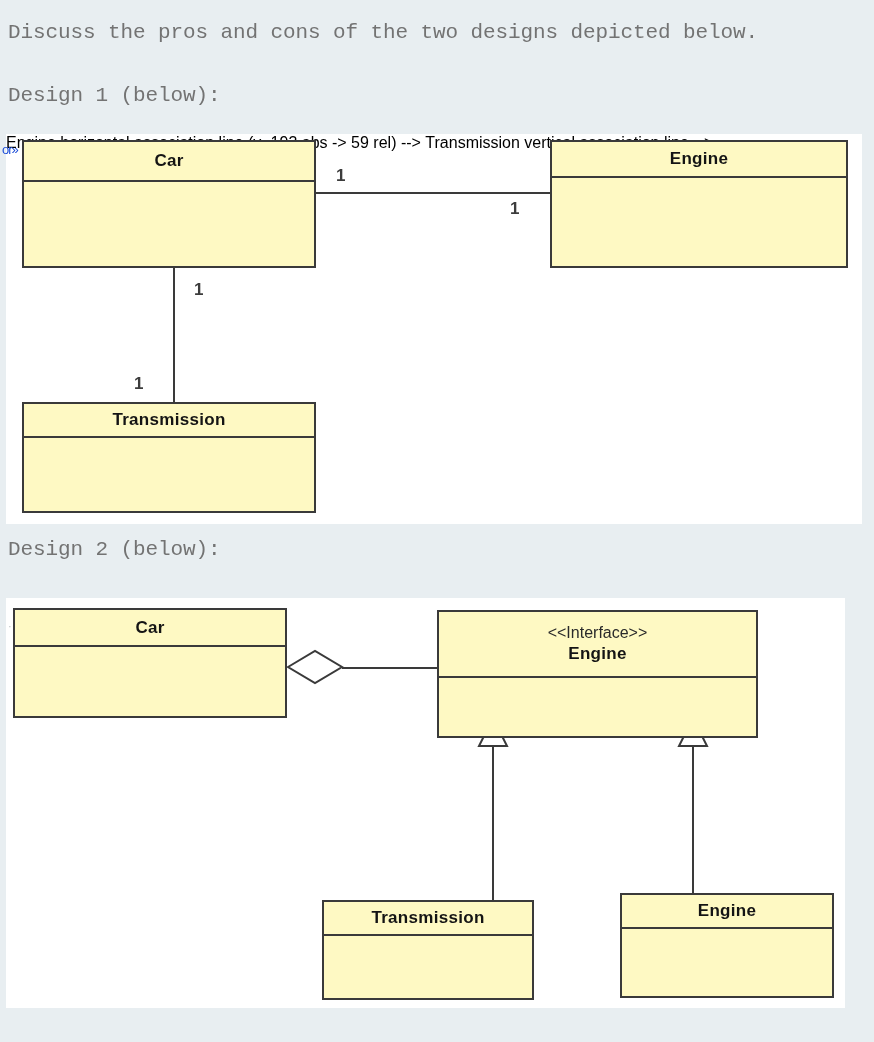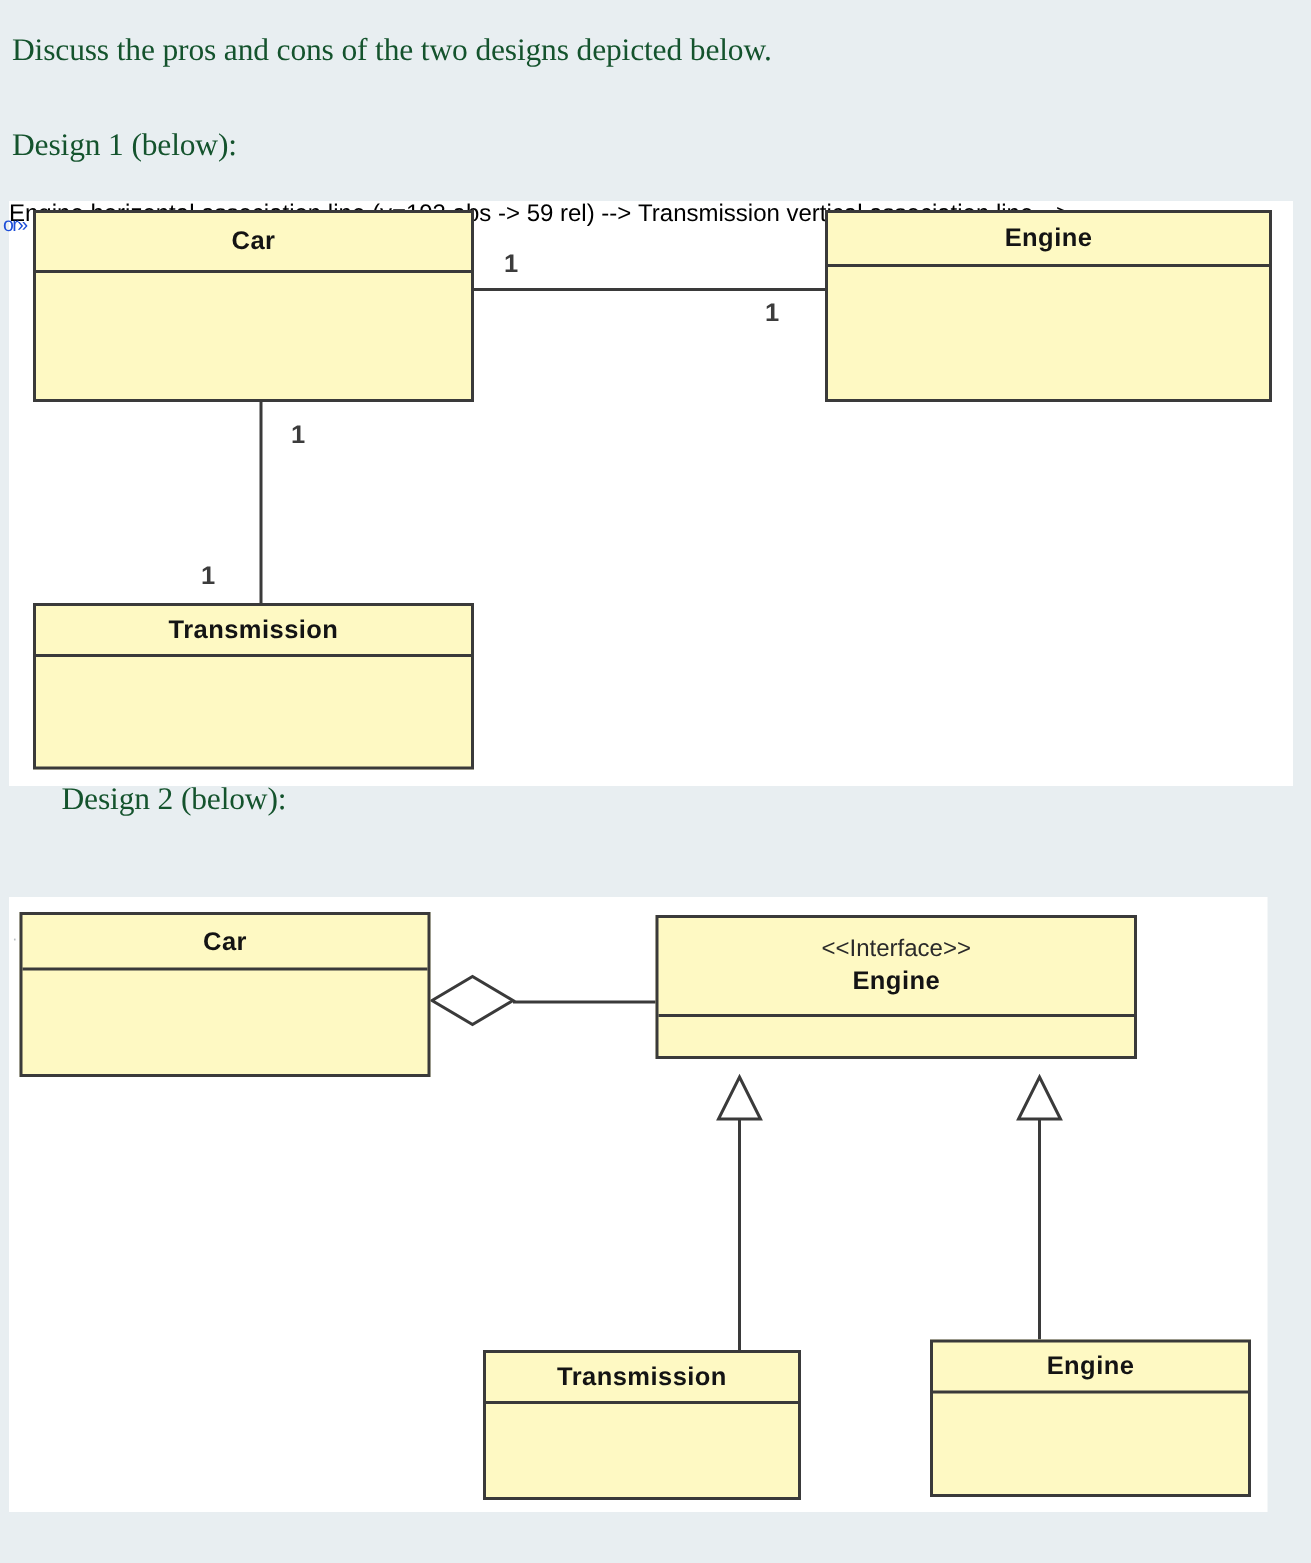--- a/index.html
+++ b/index.html
@@ -16,29 +16,29 @@
     overflow: hidden;
     position: relative;
   }
 
   
   .prompt-text {
     position: absolute;
     left: 8px;
     font-size: 21px;
     line-height: 26px;
-    color: #14532d;
-    font-family: Liberation Serif, serif;
+    color: #737373;
+    font-family: Liberation Mono, monospace;
     font-weight: 400;
     letter-spacing: -0.1px;
     white-space: nowrap;
   }
   #question-line   { top: 20px; }
   #design1-caption { top: 83px; }
-  #design2-caption { top: 519px; margin-left: 33px; }
+  #design2-caption { top: 537px; }
 
   
   .diagram-panel {
     position: absolute;
     background: #ffffff;
   }
   #design1-panel {
     left: 6px;
     top: 134px;
     width: 856px;
@@ -202,21 +202,21 @@
     <polygon points="16,2 30,30 2,30" fill="#ffffff" stroke="#3a3a3a" stroke-width="2"></polygon>
   </svg>
 
   <div class="uml-class" style="left:7px; top:10px; width:274px; height:110px; display:flex; flex-direction:column;">
     <div class="uml-class-name" style="height:37px;">
       <span>Car</span>
     </div>
     <div class="uml-class-body"></div>
   </div>
 
-  <div class="uml-class" style="left:431px; top:12px; width:321px; height:96px; display:flex; flex-direction:column;">
+  <div class="uml-class" style="left:431px; top:12px; width:321px; height:128px; display:flex; flex-direction:column;">
     <div class="uml-class-name" style="height:66px; gap:2px;">
       <span class="uml-stereotype">&lt;&lt;Interface&gt;&gt;</span>
       <span>Engine</span>
     </div>
     <div class="uml-class-body"></div>
   </div>
 
   <div class="uml-class" style="left:316px; top:302px; width:212px; height:100px; display:flex; flex-direction:column;">
     <div class="uml-class-name" style="height:34px;">
       <span>Transmission</span>

